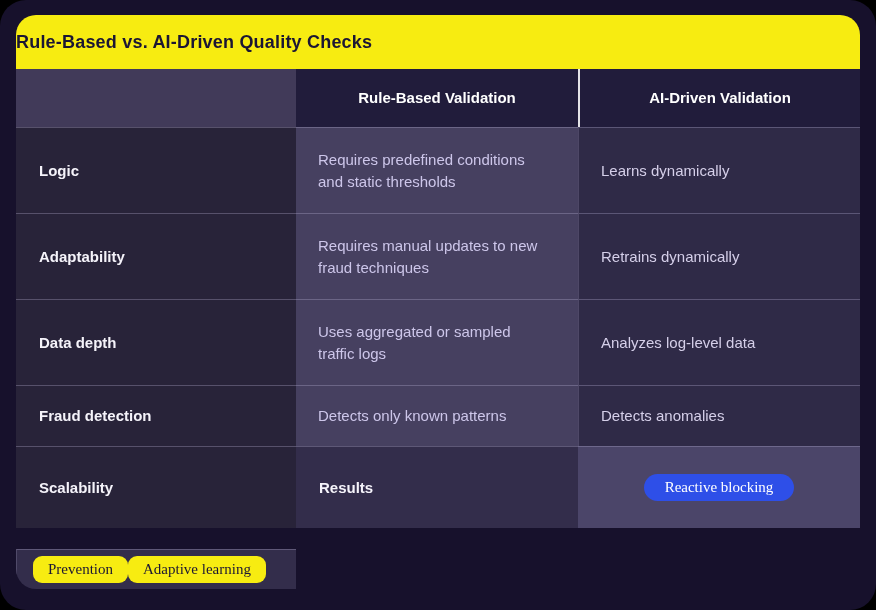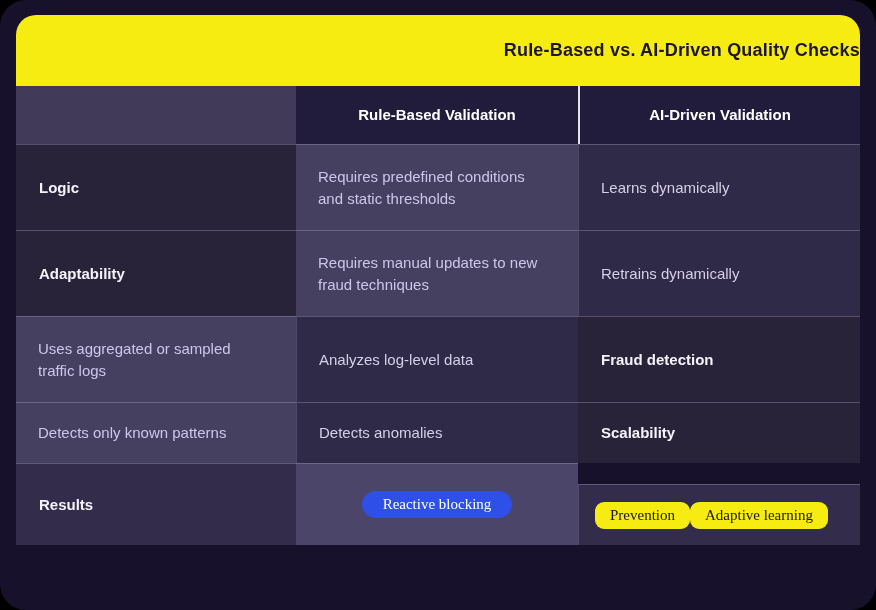--- a/index.html
+++ b/index.html
@@ -11,22 +11,22 @@
   .canvas{
     position:relative;width:876px;height:610px;
     background:var(--canvas-bg,#17112c);
     border-radius:26px;overflow:hidden;
   }
   .card{
     position:absolute;left:16px;top:15px;width:844px;
     border-radius:20px;overflow:hidden;
   }
   .title-bar{
-    height:71px;background:var(--title-bar-bg,#f7ec11);
-    display:flex;align-items:center;justify-content:flex-end;
+    height:54px;background:var(--title-bar-bg,#f7ec11);
+    display:flex;align-items:center;justify-content:flex-start;
   }
   .title-bar h1{
     margin:0;font-size:18px;font-weight:700;letter-spacing:.2px;
     color:var(--title-text,#1b1634);
   }
   .grid{
     display:grid;
     grid-template-columns:280px 282px 282px;
     grid-template-rows:58px 86px 86px 86px 61px 82px 61px;
   }
@@ -99,20 +99,21 @@
       <div class="cell label bt">Logic</div>
       <div class="cell mid bt">Requires predefined conditions
 and static thresholds</div>
       <div class="cell right bt">Learns dynamically</div>
 
       <div class="cell label bt">Adaptability</div>
       <div class="cell mid bt">Requires manual updates to new
 fraud techniques</div>
       <div class="cell right bt">Retrains dynamically</div>
 
+      <div class="cell label bt">Data depth</div>
       <div class="cell mid bt">Uses aggregated or sampled
 traffic logs</div>
       <div class="cell right bt">Analyzes log-level data</div>
 
       <div class="cell label bt">Fraud detection</div>
       <div class="cell mid bt">Detects only known patterns</div>
       <div class="cell right bt">Detects anomalies</div>
 
       <div class="cell label bt">Scalability</div>
 

